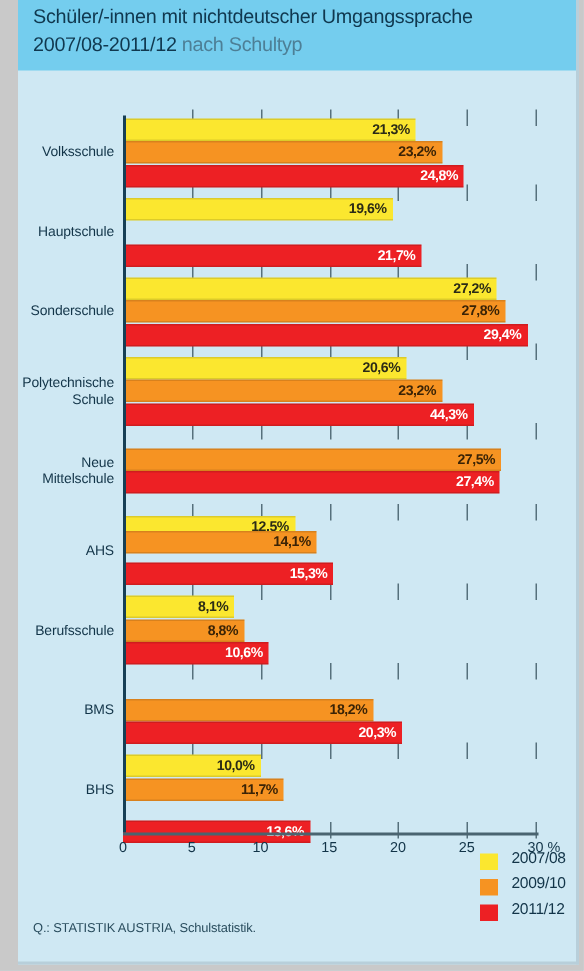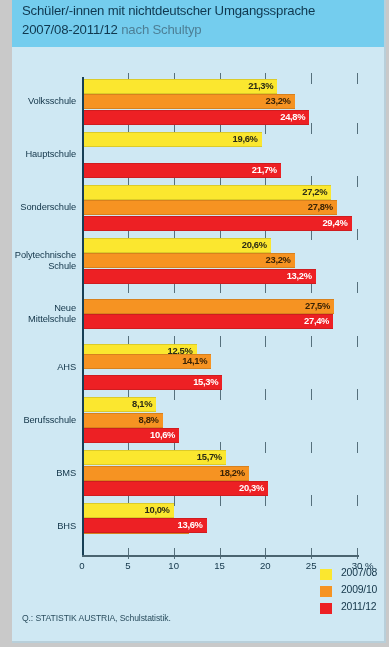--- a/index.html
+++ b/index.html
@@ -321,21 +321,21 @@
             <div class="bar s0" style="top: 1.55556px; width: 188.833px;">
               <div class="fill" style="width: 188.833px;"></div>
               <div class="vlabel" style="left: 184.833px; transform: translateX(-100%);">20,6%</div>
             </div>
             <div class="bar s1" style="top: 17.0556px; width: 212.667px;">
               <div class="fill" style="width: 212.667px;"></div>
               <div class="vlabel" style="left: 208.667px; transform: translateX(-100%);">23,2%</div>
             </div>
             <div class="bar s2" style="top: 32.5556px; width: 233.75px;">
               <div class="fill" style="width: 233.75px;"></div>
-              <div class="vlabel" style="left: 229.75px; transform: translateX(-100%);">13,2%</div>
+              <div class="vlabel" style="left: 229.75px; transform: translateX(-100%);">44,3%</div>
             </div>
           </div>
           <div class="group" style="top: 242.444px; height: 53.1111px;">
             <div class="cat-label" style="top: 13.5556px;">Neue<br>Mittelschule</div>
             <div class="bar s1" style="top: 9.30556px; width: 252.083px;">
               <div class="fill" style="width: 252.083px;"></div>
               <div class="vlabel" style="left: 248.083px; transform: translateX(-100%);">27,5%</div>
             </div>
             <div class="bar s2" style="top: 24.8056px; width: 251.167px;">
               <div class="fill" style="width: 251.167px;"></div>
@@ -367,44 +367,40 @@
               <div class="fill" style="width: 80.6667px;"></div>
               <div class="vlabel" style="left: 76.6667px; transform: translateX(-100%);">8,8%</div>
             </div>
             <div class="bar s2" style="top: 32.5556px; width: 97.1667px;">
               <div class="fill" style="width: 97.1667px;"></div>
               <div class="vlabel" style="left: 93.1667px; transform: translateX(-100%);">10,6%</div>
             </div>
           </div>
           <div class="group" style="top: 401.778px; height: 53.1111px;">
             <div class="cat-label" style="top: 19.0556px;">BMS</div>
-            <div class="bar s0" style="top: 1.55556px; width: 143.917px;">
-              <div class="fill" style="width: 143.917px;"></div>
-              <div class="vlabel" style="left: 139.917px; transform: translateX(-100%);">15,7%</div>
-            </div>
             <div class="bar s1" style="top: 17.0556px; width: 169px;">
               <div class="fill" style="width: 166.833px;"></div>
               <div class="vlabel" style="left: 162.833px; transform: translateX(-100%);">18,2%</div>
             </div>
             <div class="bar s2" style="top: 32.5556px; width: 186.083px;">
               <div class="fill" style="width: 186.083px;"></div>
               <div class="vlabel" style="left: 182.083px; transform: translateX(-100%);">20,3%</div>
             </div>
           </div>
           <div class="group" style="top: 454.889px; height: 53.1111px;">
             <div class="cat-label" style="top: 19.0556px;">BHS</div>
             <div class="bar s0" style="top: 1.55556px; width: 91.6667px;">
               <div class="fill" style="width: 91.6667px;"></div>
               <div class="vlabel" style="left: 87.6667px; transform: translateX(-100%);">10,0%</div>
             </div>
             <div class="bar s1" style="top: 17.0556px; width: 107.25px;">
               <div class="fill" style="width: 107.25px;"></div>
               <div class="vlabel" style="left: 103.25px; transform: translateX(-100%);">11,7%</div>
             </div>
-            <div class="bar s2" style="top: 16px; width: 128px; padding-left: 48px;">
+            <div class="bar s2" style="top: 45px; width: 128px; padding-left: 48px;">
               <div class="fill" style="width: 124.667px;"></div>
               <div class="vlabel" style="left: 120.667px; transform: translateX(-100%);">13,6%</div>
             </div>
           </div>
         </div>
       <div id="yaxis-line"></div>
       <div id="baseline"></div>
       <div id="xticks">
           <div class="xtick" style="left: 70px;">0</div>
           <div class="xtick" style="left: 115.833px;">5</div>

